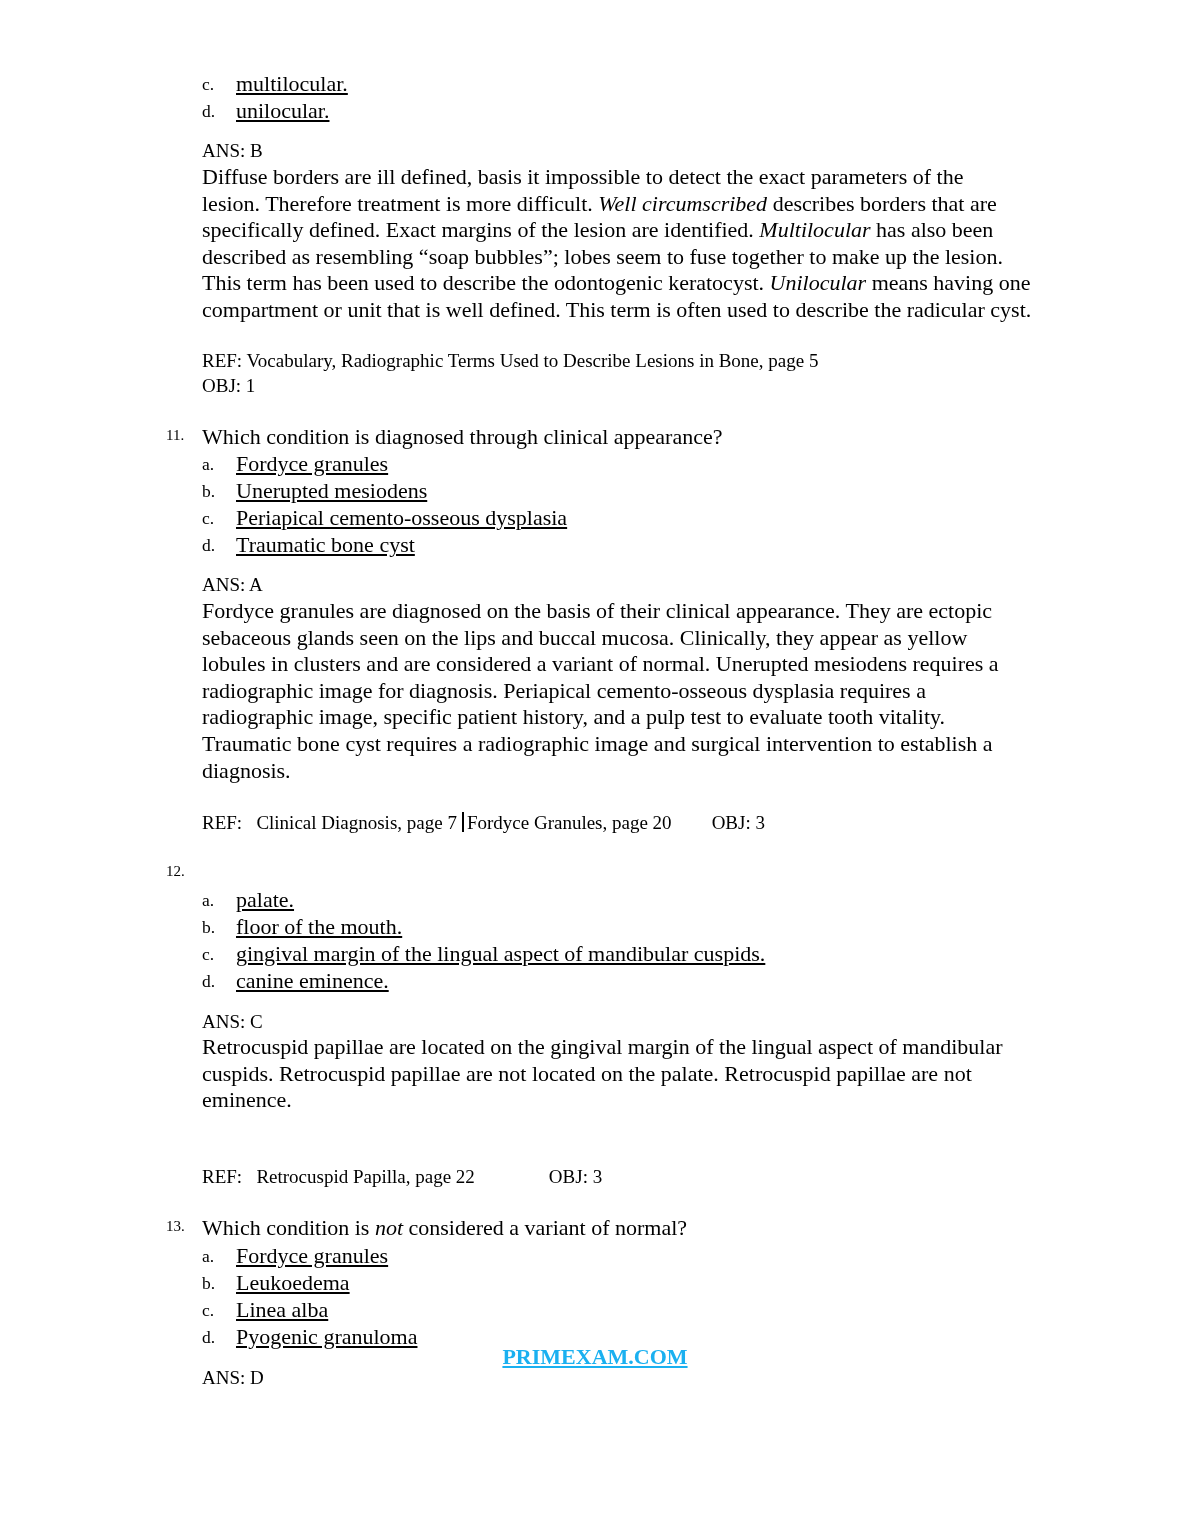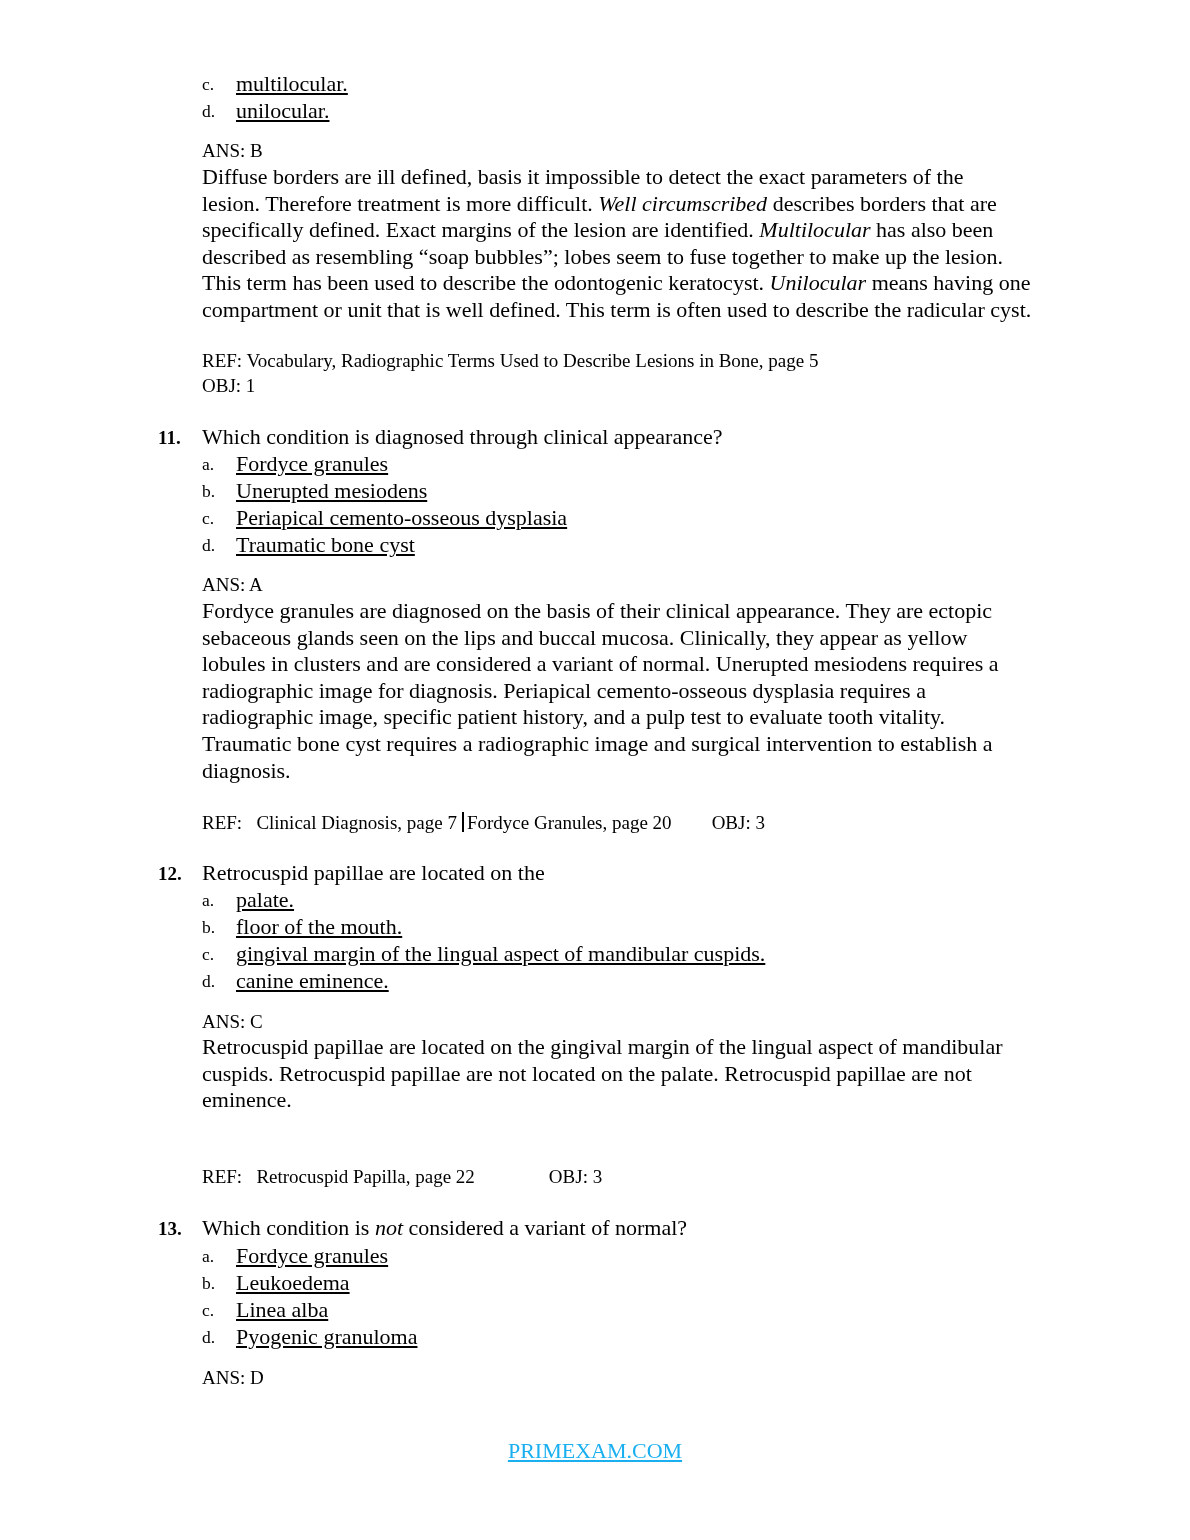--- a/index.html
+++ b/index.html
@@ -8,26 +8,26 @@
     font-family: "Liberation Serif", "DejaVu Serif", serif; color: #000;
   }
   .page { position: absolute; left: 0; top: 0; width: 1190px; height: 1540px; }
   .opt { position: absolute; left: 202px; height: 27px; }
   .opt .lt { position: absolute; left: 0; top: 1px; font-size: 17.5px; }
   .opt .tx { position: absolute; left: 34px; top: -2px; font-size: 22px; white-space: nowrap; text-decoration: underline; }
   .ans { position: absolute; left: 202px; font-size: 19px; }
   .para { position: absolute; left: 202px; width: 900px; font-size: 22px; line-height: 26.6px; white-space: normal; }
   .para .line { display: block; white-space: nowrap; }
   .ref { position: absolute; left: 202px; font-size: 19px; white-space: nowrap; text-align: right; }
-  .qnum { position: absolute; left: 158px; font-size: 19px; font-weight: bold; }
+  .qnum { position: absolute; left: 166px; font-size: 15px; }
   .qtext { position: absolute; left: 202px; font-size: 22px; white-space: nowrap; }
   .sep { display: inline-block; width: 2px; height: 20px; background: #000; vertical-align: -3px; margin: 0 3px 0 5px; }
   .footer-link {
-    position: absolute; left: 0; width: 1190px; top: 1438px; text-align: center;
-    font-size: 22px; font-weight: normal; text-decoration: underline; color: #1ab0f0;
+    position: absolute; left: 0; width: 1190px; top: 1344px; text-align: center;
+    font-size: 22px; font-weight: bold; text-decoration: underline; color: #1ab0f0;
   }
   i { font-style: italic; }
 </style>
 </head>
 <body>
 
 <div class="page">
 
   <div class="opt" style="top:73px">
     <span class="lt">c.</span>
@@ -75,21 +75,20 @@
     <span class="line">radiographic image for diagnosis. Periapical cemento-osseous dysplasia requires a</span>
     <span class="line">radiographic image, specific patient history, and a pulp test to evaluate tooth vitality.</span>
     <span class="line">Traumatic bone cyst requires a radiographic image and surgical intervention to establish a</span>
     <span class="line">diagnosis.</span>
   </div>
   <div class="ref" style="top:812px">
     <span>REF:</span>&nbsp;&nbsp;&nbsp;<span>Clinical Diagnosis, page 7</span><span class="sep"></span><span>Fordyce Granules, page 20</span><span style="display:inline-block;width:40px"></span><span>OBJ:   3</span>
   </div>
 
   <div class="qnum" style="top:863px">12.</div>
-  <div class="qtext" style="top:860px">Retrocuspid papillae are located on the</div>
   <div class="opt" style="top:889px">
     <span class="lt">a.</span>
     <span class="tx">palate.</span>
   </div>
   <div class="opt" style="top:916px">
     <span class="lt">b.</span>
     <span class="tx">floor of the mouth.</span>
   </div>
   <div class="opt" style="top:943px">
     <span class="lt">c.</span>

